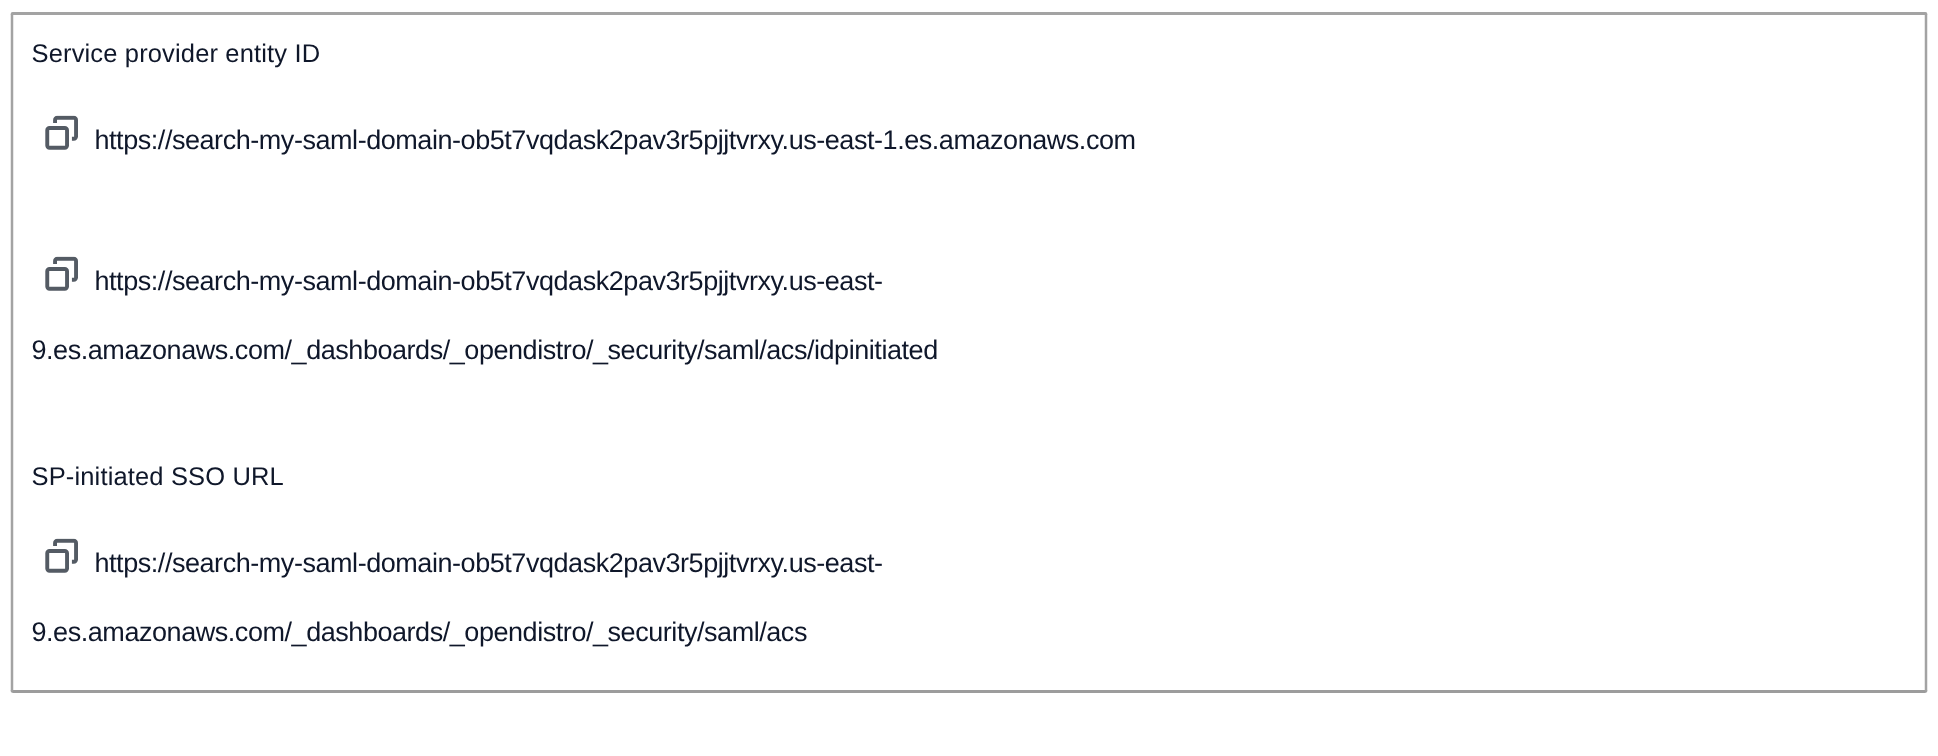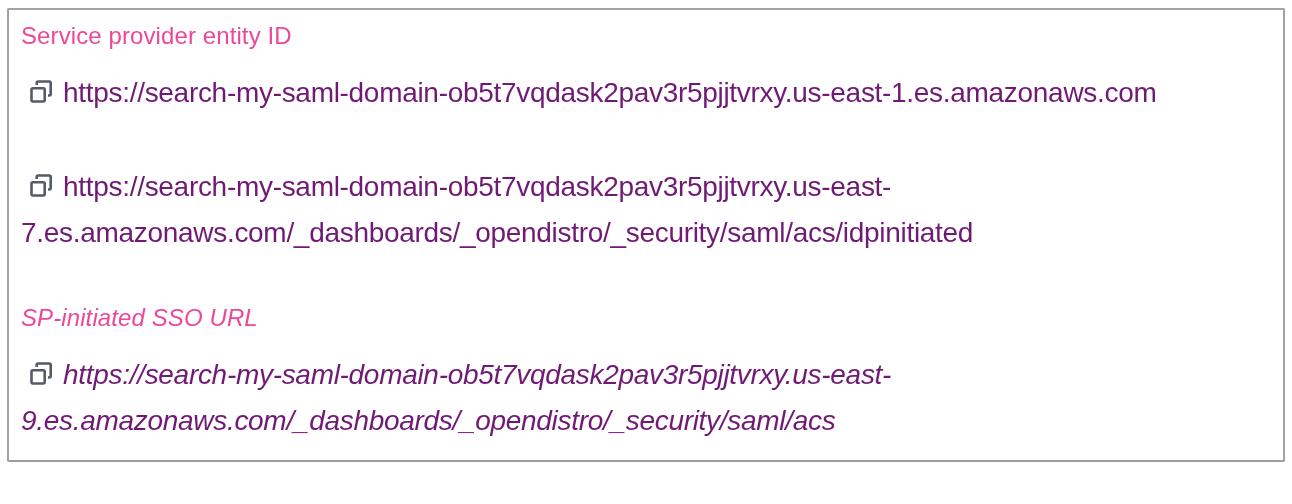--- a/index.html
+++ b/index.html
@@ -15,32 +15,32 @@
     left: 7px;
     top: 8px;
     width: 1278px;
     border: 2px solid #a3a3a3;
     border-bottom-color: #9c9c9c;
     border-radius: 2px;
     background: #ffffff;
     padding: 12px 14px 0 12px;
   }
   .field { margin-bottom: 48px; }
-  .field:last-child { margin-bottom: 16px; font-style: italic; }
+  .field:last-child { margin-bottom: 16px; }
   .field-label {
-    font-size: 24px;
+    font-size: 17px;
     line-height: 28px;
-    color: #ec4899;
+    color: #0f172a;
     letter-spacing: 0.1px;
     margin-bottom: 20px;
   }
   .url-block {
-    font-size: 28px;
+    font-size: 18px;
     line-height: 46px;
-    color: #701a75;
+    color: #0f172a;
     letter-spacing: -0.3px;
     word-break: break-all;
   }
   .url-line { white-space: nowrap; }
   .copy-btn {
     display: inline-block;
     width: 24px;
     height: 24px;
     padding: 0;
     margin: 0 10px 0 8px;
@@ -67,21 +67,21 @@
     </div>
   </div>
 
   <div class="field">
     <div class="url-block">
       <div class="url-line"><button class="copy-btn" title=""><svg viewBox="0 0 24 24" aria-hidden="true">
               <rect x="7.7" y="1.5" width="14" height="14" rx="1.5" fill="none" stroke="#545b64" stroke-width="2.6"></rect>
               <rect x="2.5" y="8.3" width="13.2" height="13.2" rx="1.5" fill="#ffffff" stroke="#ffffff" stroke-width="6.5"></rect>
               <rect x="2.5" y="8.3" width="13.2" height="13.2" rx="1.5" fill="#ffffff" stroke="#545b64" stroke-width="2.6"></rect>
             </svg></button><span>https://search-my-saml-domain-ob5t7vqdask2pav3r5pjjtvrxy.us-east-</span></div>
-      <div class="url-line"><span>7.es.amazonaws.com/_dashboards/_opendistro/_security/saml/acs/idpinitiated</span></div>
+      <div class="url-line"><span>9.es.amazonaws.com/_dashboards/_opendistro/_security/saml/acs/idpinitiated</span></div>
     </div>
   </div>
 
   <div class="field">
     <div class="field-label">SP-initiated SSO URL</div>
     <div class="url-block">
       <div class="url-line"><button class="copy-btn" title=""><svg viewBox="0 0 24 24" aria-hidden="true">
               <rect x="7.7" y="1.5" width="14" height="14" rx="1.5" fill="none" stroke="#545b64" stroke-width="2.6"></rect>
               <rect x="2.5" y="8.3" width="13.2" height="13.2" rx="1.5" fill="#ffffff" stroke="#ffffff" stroke-width="6.5"></rect>
               <rect x="2.5" y="8.3" width="13.2" height="13.2" rx="1.5" fill="#ffffff" stroke="#545b64" stroke-width="2.6"></rect>

